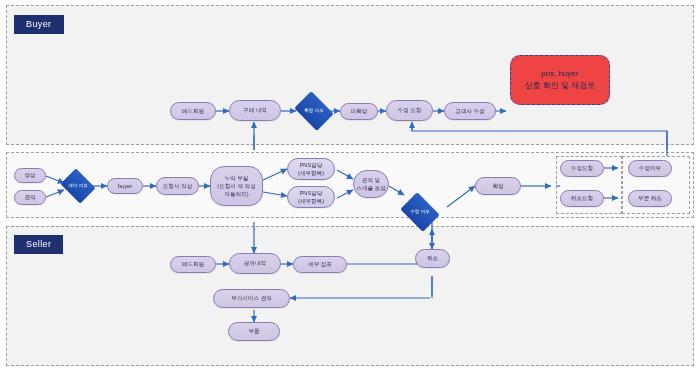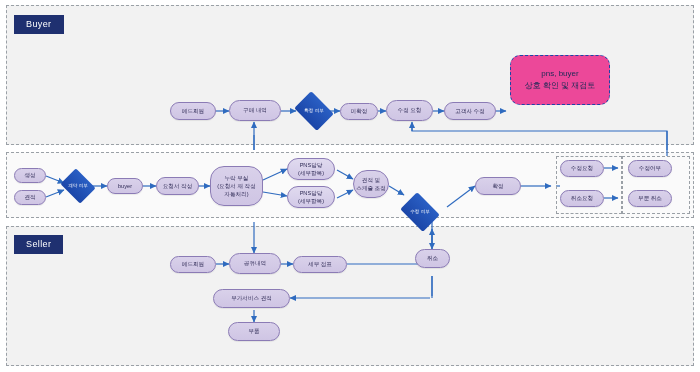--- a/index.html
+++ b/index.html
@@ -74,21 +74,21 @@
     line-height:1.2;
     z-index:2;
     white-space:nowrap;
   }
 
   
   .note{
     position:absolute;
     border:1px dashed #1b46a8;
     border-radius:10px;
-    background:#ec4899;
+    background:#ef4444;
     color:#1b2a55;
     font-size:8px;
     line-height:1.55;
     display:flex;
     flex-direction:column;
     align-items:center;
     justify-content:center;
     text-align:center;
     z-index:6;
   }

